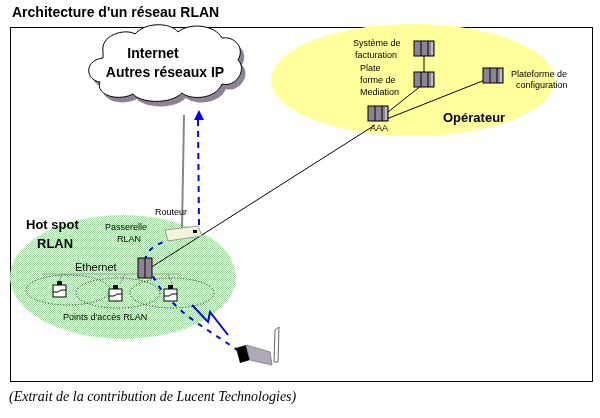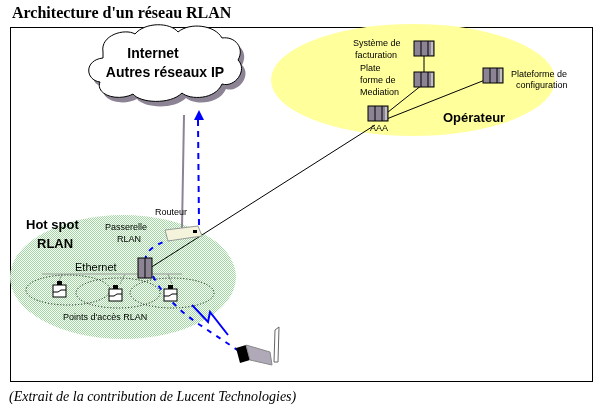--- a/index.html
+++ b/index.html
@@ -1,17 +1,17 @@
 <!DOCTYPE html>
 <html><head>
 <meta charset="utf-8">
 <style>
   html, body { margin:0; padding:0; background:#ffffff; }
   body { width:600px; height:418px; position:relative; overflow:hidden; font-family:"Liberation Sans", sans-serif; }
-  #title { position:absolute; left:12px; top:4px; font-family:Liberation Serif, serif; font-weight:bold; font-size:16px; color:#000; }
+  #title { position:absolute; left:12px; top:4px; font-family:Liberation Sans, sans-serif; font-weight:bold; font-size:14px; color:#000; }
   #frame { position:absolute; left:10px; top:27px; width:583px; height:355px; border:1px solid #000; box-sizing:border-box; }
   #caption { position:absolute; left:9px; top:389px; font-family:"Liberation Serif", serif; font-style:italic; font-size:14px; color:#000;text-align:right; }
   svg { position:absolute; left:0; top:0; }
   .lbl { font-family:"Liberation Sans", sans-serif; fill:#000; }
 </style>
 </head>
 <body>
 
 <div id="title">Architecture d'un réseau RLAN</div>
 <div id="frame"></div>

